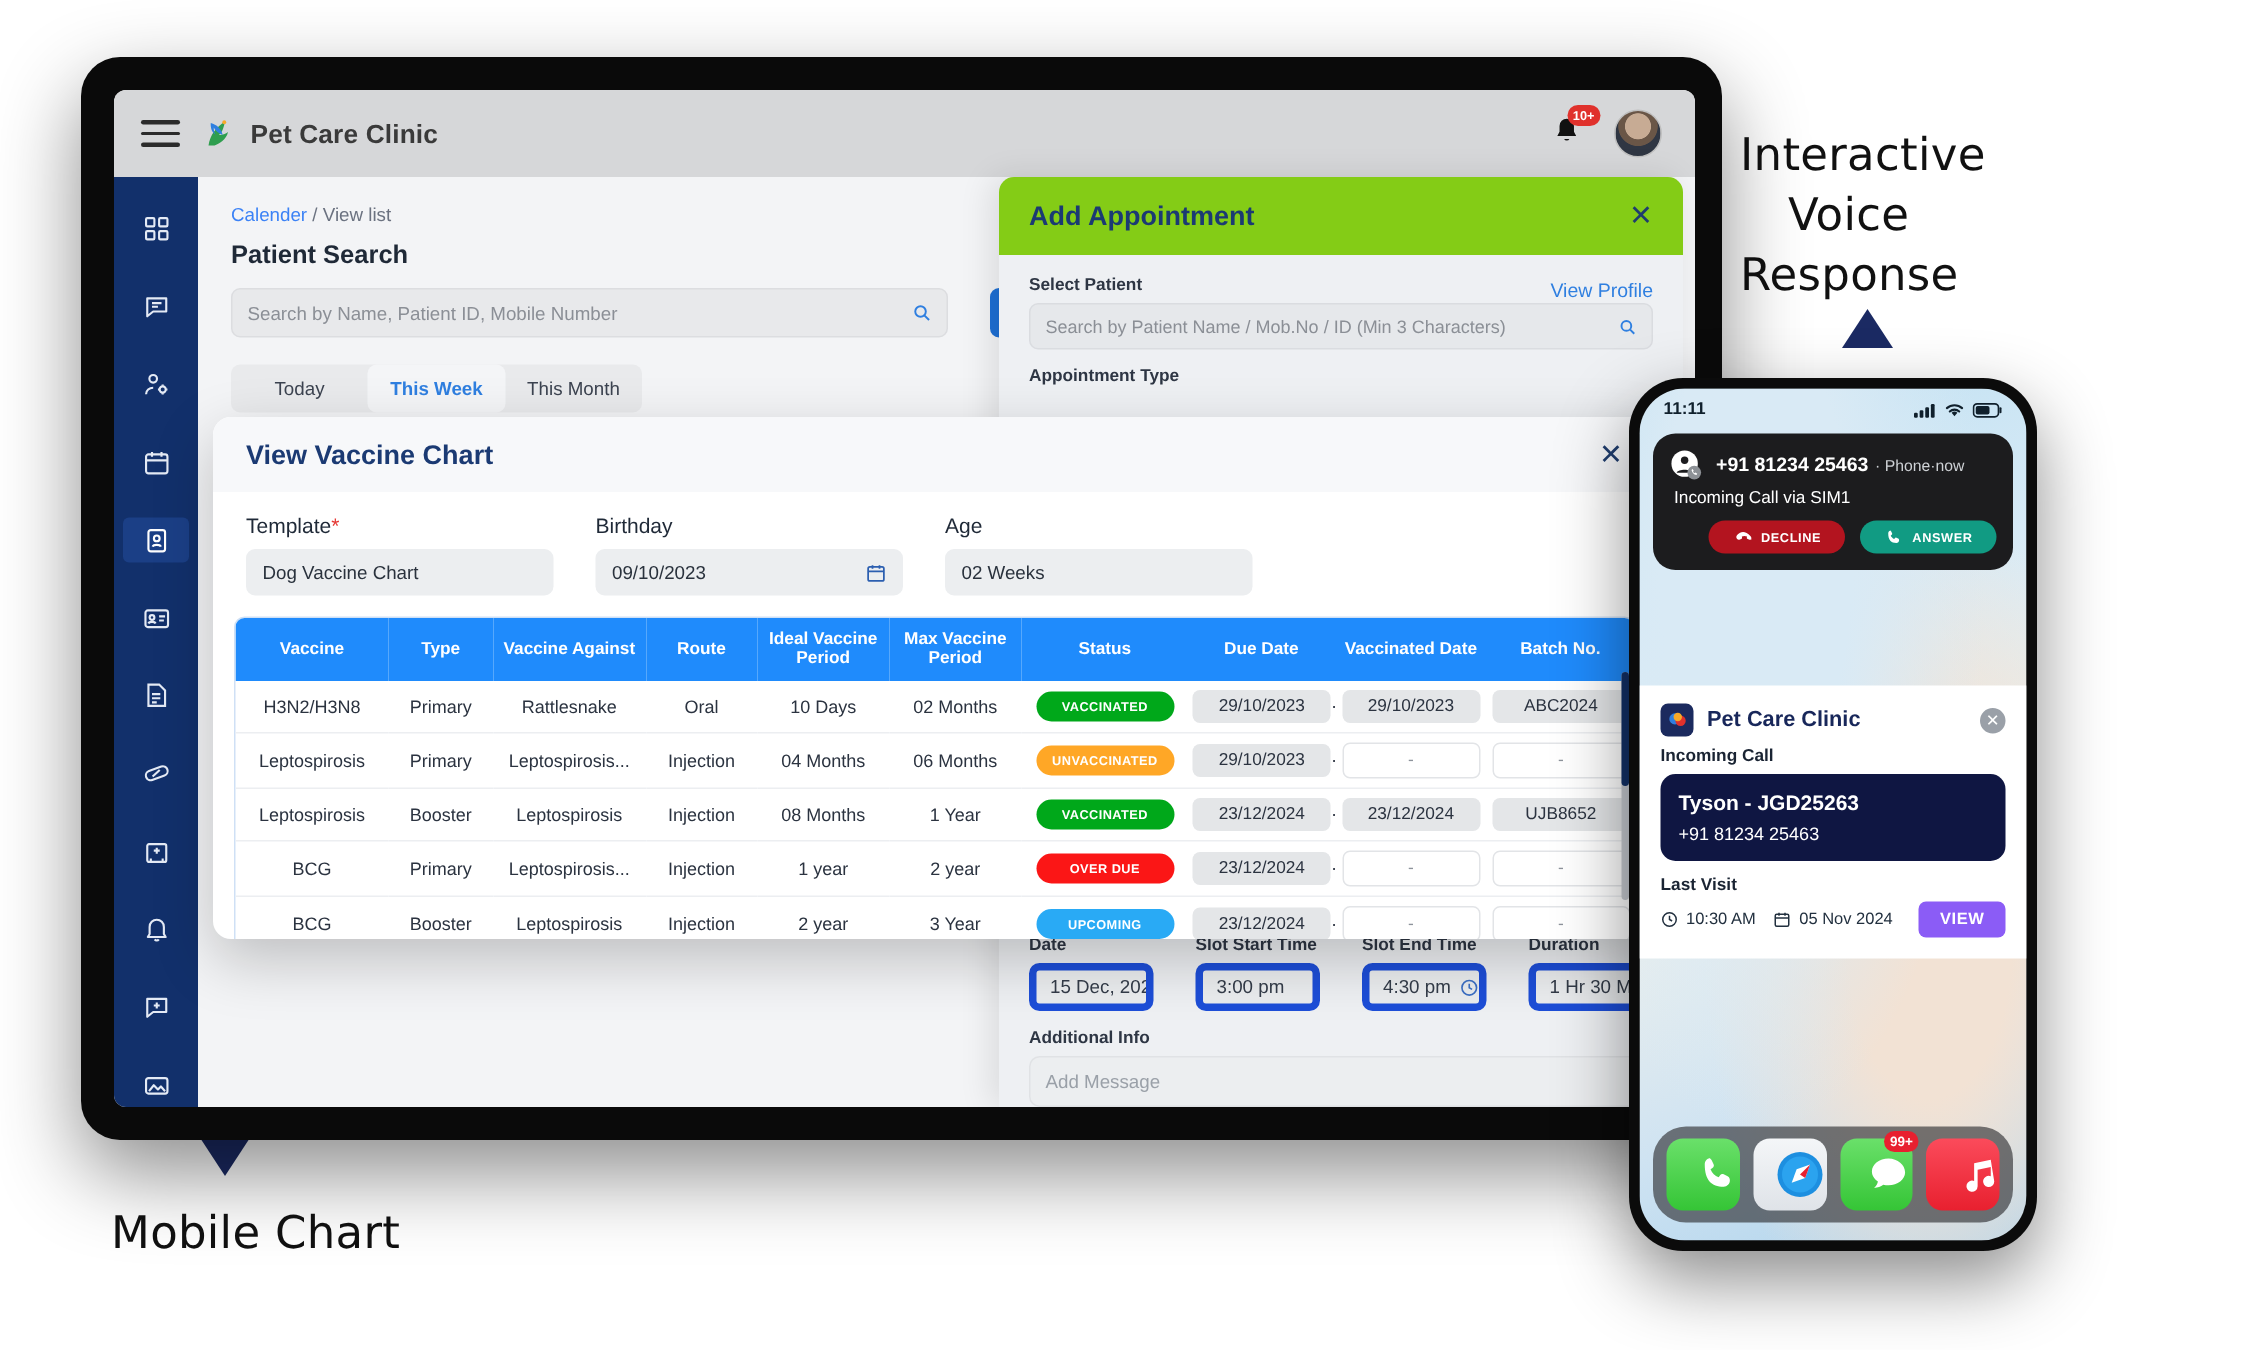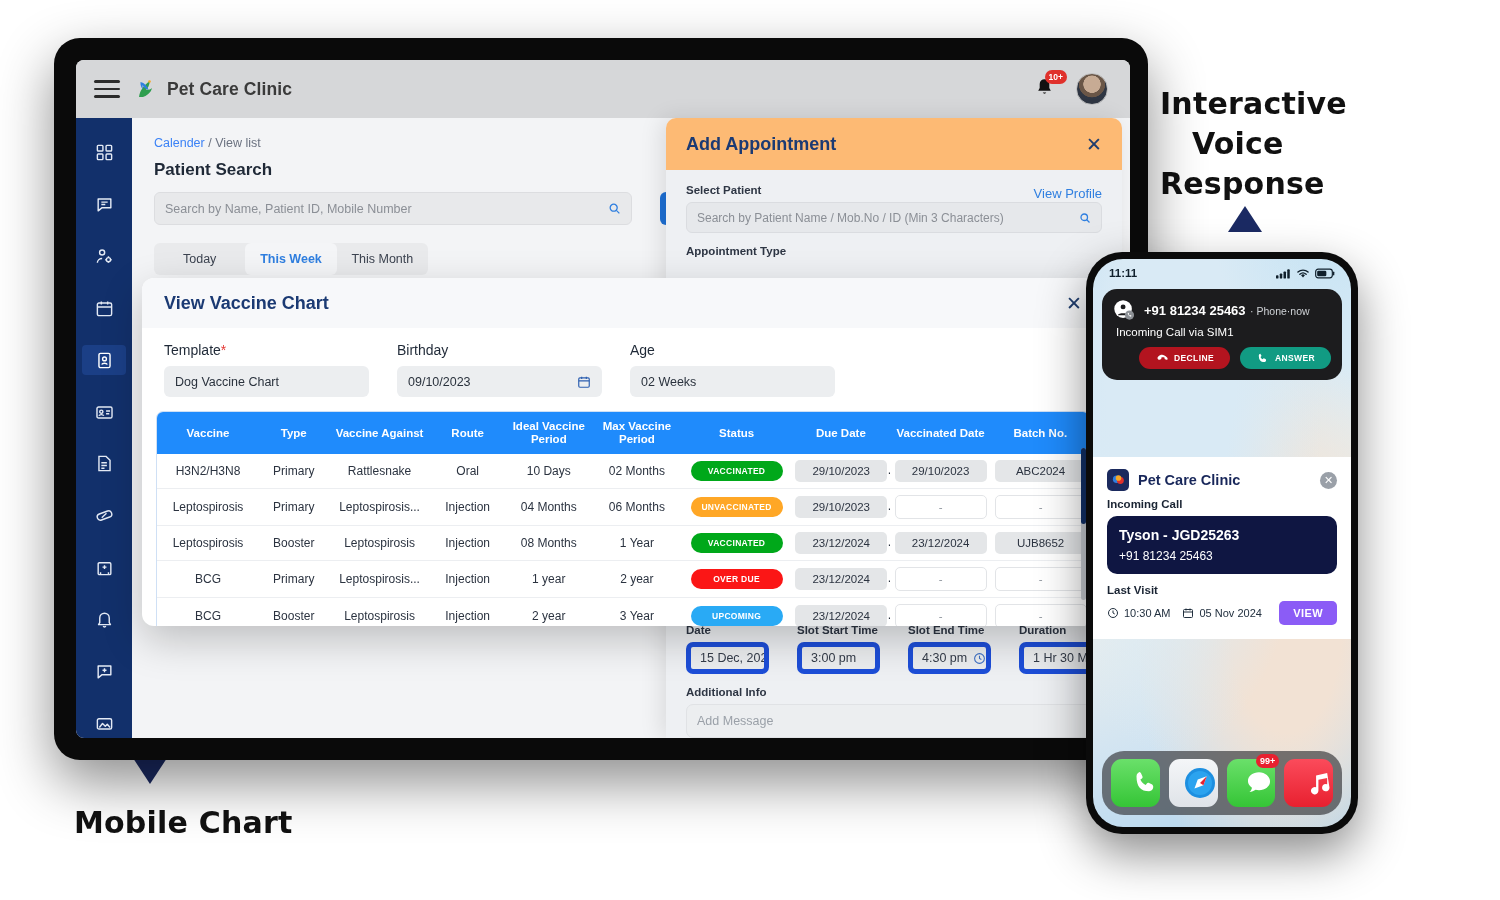--- a/index.html
+++ b/index.html
@@ -8,21 +8,21 @@
     background: #ffffff;
     font-family: "Liberation Sans", sans-serif;
     overflow: hidden;
   }
   .stage { position: relative; width: 1500px; height: 900px; }
 
   
   .annot {
     position: absolute;
     font-family: "DejaVu Sans", sans-serif;
-    font-weight: 700;
+    font-weight: 400;
     color: #111111;
     letter-spacing: .2px;
   }
   .annot-ivr { left: 1160px; top: 84px; font-size: 30px; line-height: 40px; }
   .annot-ivr .l2 { display: block; padding-left: 32px; }
   .annot-vc { left: 74px; top: 805px; font-size: 30px; }
   .arrow-ivr {
     position: absolute; left: 1228px; top: 206px;
     width: 0; height: 0;
     border-left: 17px solid transparent;
@@ -137,21 +137,21 @@
 
   
   .appt-panel {
     position: absolute; right: 8px; top: 58px; width: 456px; bottom: 0;
     background: #eef0f3;
     border-radius: 10px 10px 0 0;
     box-shadow: -5px 0 22px rgba(0,0,0,.10);
     z-index: 6; overflow: hidden;
   }
   .appt-head {
-    height: 52px; background: #fdba74;
+    height: 52px; background: #84cc16;
     display: flex; align-items: center; padding: 0 20px;
   }
   .appt-title { font-size: 18px; font-weight: 700; color: #1b3a73; }
   .x-close { margin-left: auto; font-size: 19px; color: #1f3d6e; cursor: pointer; line-height: 1; }
   .appt-body { padding: 14px 20px; }
   .field-label { font-size: 11.5px; font-weight: 600; color: #2e3644; margin-bottom: 6px; }
   .row-between { display: flex; align-items: center; justify-content: space-between; }
   .link-blue { font-size: 13px; color: #2f7fe0; cursor: pointer; }
   .ipt {
     height: 31px; background: #e6e8eb; border: 1px solid #dadce0;

